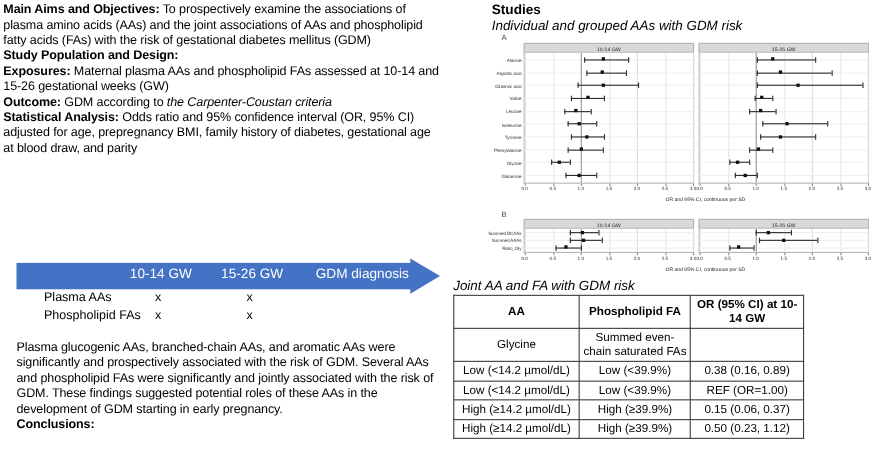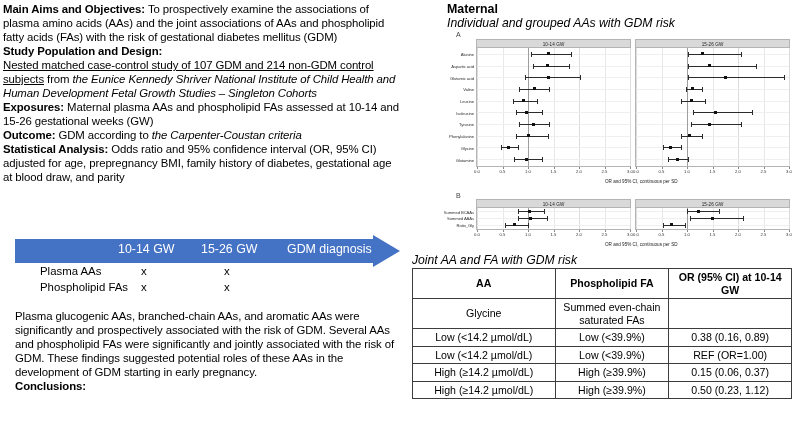--- a/index.html
+++ b/index.html
@@ -209,21 +209,21 @@
     position: absolute;
     font-size: 4.6px;
     color: #222;
     white-space: nowrap;
   }
 
   
   #joint-table {
     position: absolute;
     left: 8px; top: 268px;
-    width: 380px;
+    width: 319px;
     border-collapse: collapse;
     font-size: 10.6px;
   }
   #joint-table th, #joint-table td {
     border: 1px solid #3c3c3c;
     text-align: center;
     vertical-align: middle;
     padding: 2px 2px;
     line-height: 12.5px;
   }
@@ -238,23 +238,20 @@
 <div id="page">
 
   <div id="left">
 
     <div class="abstract-text">
       <p>
         <span class="b">Main Aims and Objectives:</span><span> To prospectively examine the associations of plasma amino acids (AAs) and the joint associations of AAs and phospholipid fatty acids (FAs) with the risk of gestational diabetes mellitus (GDM)</span>
       </p>
       <p>
         <span class="b">Study Population and Design:</span>
-      </p>
-      <p>
-        <span class="u">Nested matched case-control study of 107 GDM and 214 non-GDM control subjects</span><span> from </span><span class="i">the Eunice Kennedy Shriver National Institute of Child Health and Human Development Fetal Growth Studies – Singleton Cohorts</span>
       </p>
       <p>
         <span class="b">Exposures:</span><span> Maternal plasma AAs and phospholipid FAs assessed at 10-14 and 15-26 gestational weeks (GW)</span>
       </p>
       <p>
         <span class="b">Outcome:</span><span> GDM according to </span><span class="i">the Carpenter-Coustan criteria</span>
       </p>
       <p>
         <span class="b">Statistical Analysis:</span><span> Odds ratio and 95% confidence interval (OR, 95% CI) adjusted for age, prepregnancy BMI, family history of diabetes, gestational age at blood draw, and parity</span>
       </p>
@@ -287,21 +284,21 @@
     <div id="conclusions" class="abstract-text">
       <p>Plasma glucogenic AAs, branched-chain AAs, and aromatic AAs were significantly and prospectively associated with the risk of GDM. Several AAs and phospholipid FAs were significantly and jointly associated with the risk of GDM. These findings suggested potential roles of these AAs in the development of GDM starting in early pregnancy.</p>
       <p>
         <span class="b">Conclusions:</span>
       </p>
     </div>
   </div>
 
   <div id="right">
 
-    <div class="res-title">Maternal</div>
+    <div class="res-title">Studies</div>
     <div id="secA-title" class="sec-title">Individual and grouped AAs with GDM risk</div>
 
     <div id="letter-A" class="panel-letter">A</div>
     <div id="letter-B" class="panel-letter">B</div>
 
     <div id="panelA-host">
         <div class="forest" style="left: 72px; top: 39px; width: 314px; height: 137px; border: none;">
           <div style="position: absolute; left: 0px; top: 0px; width: 155px; height: 137px;">
             <div class="strip" style="border: 1px solid rgb(180, 180, 180);">10-14 GW</div>
             <div class="plotarea" style="left: 0px; top: 9px; width: 155px; height: 119px; border-top: none; border-right: 1px solid rgb(180, 180, 180); border-bottom: 1px solid rgb(180, 180, 180); border-left: 1px solid rgb(180, 180, 180); border-image: initial;">

